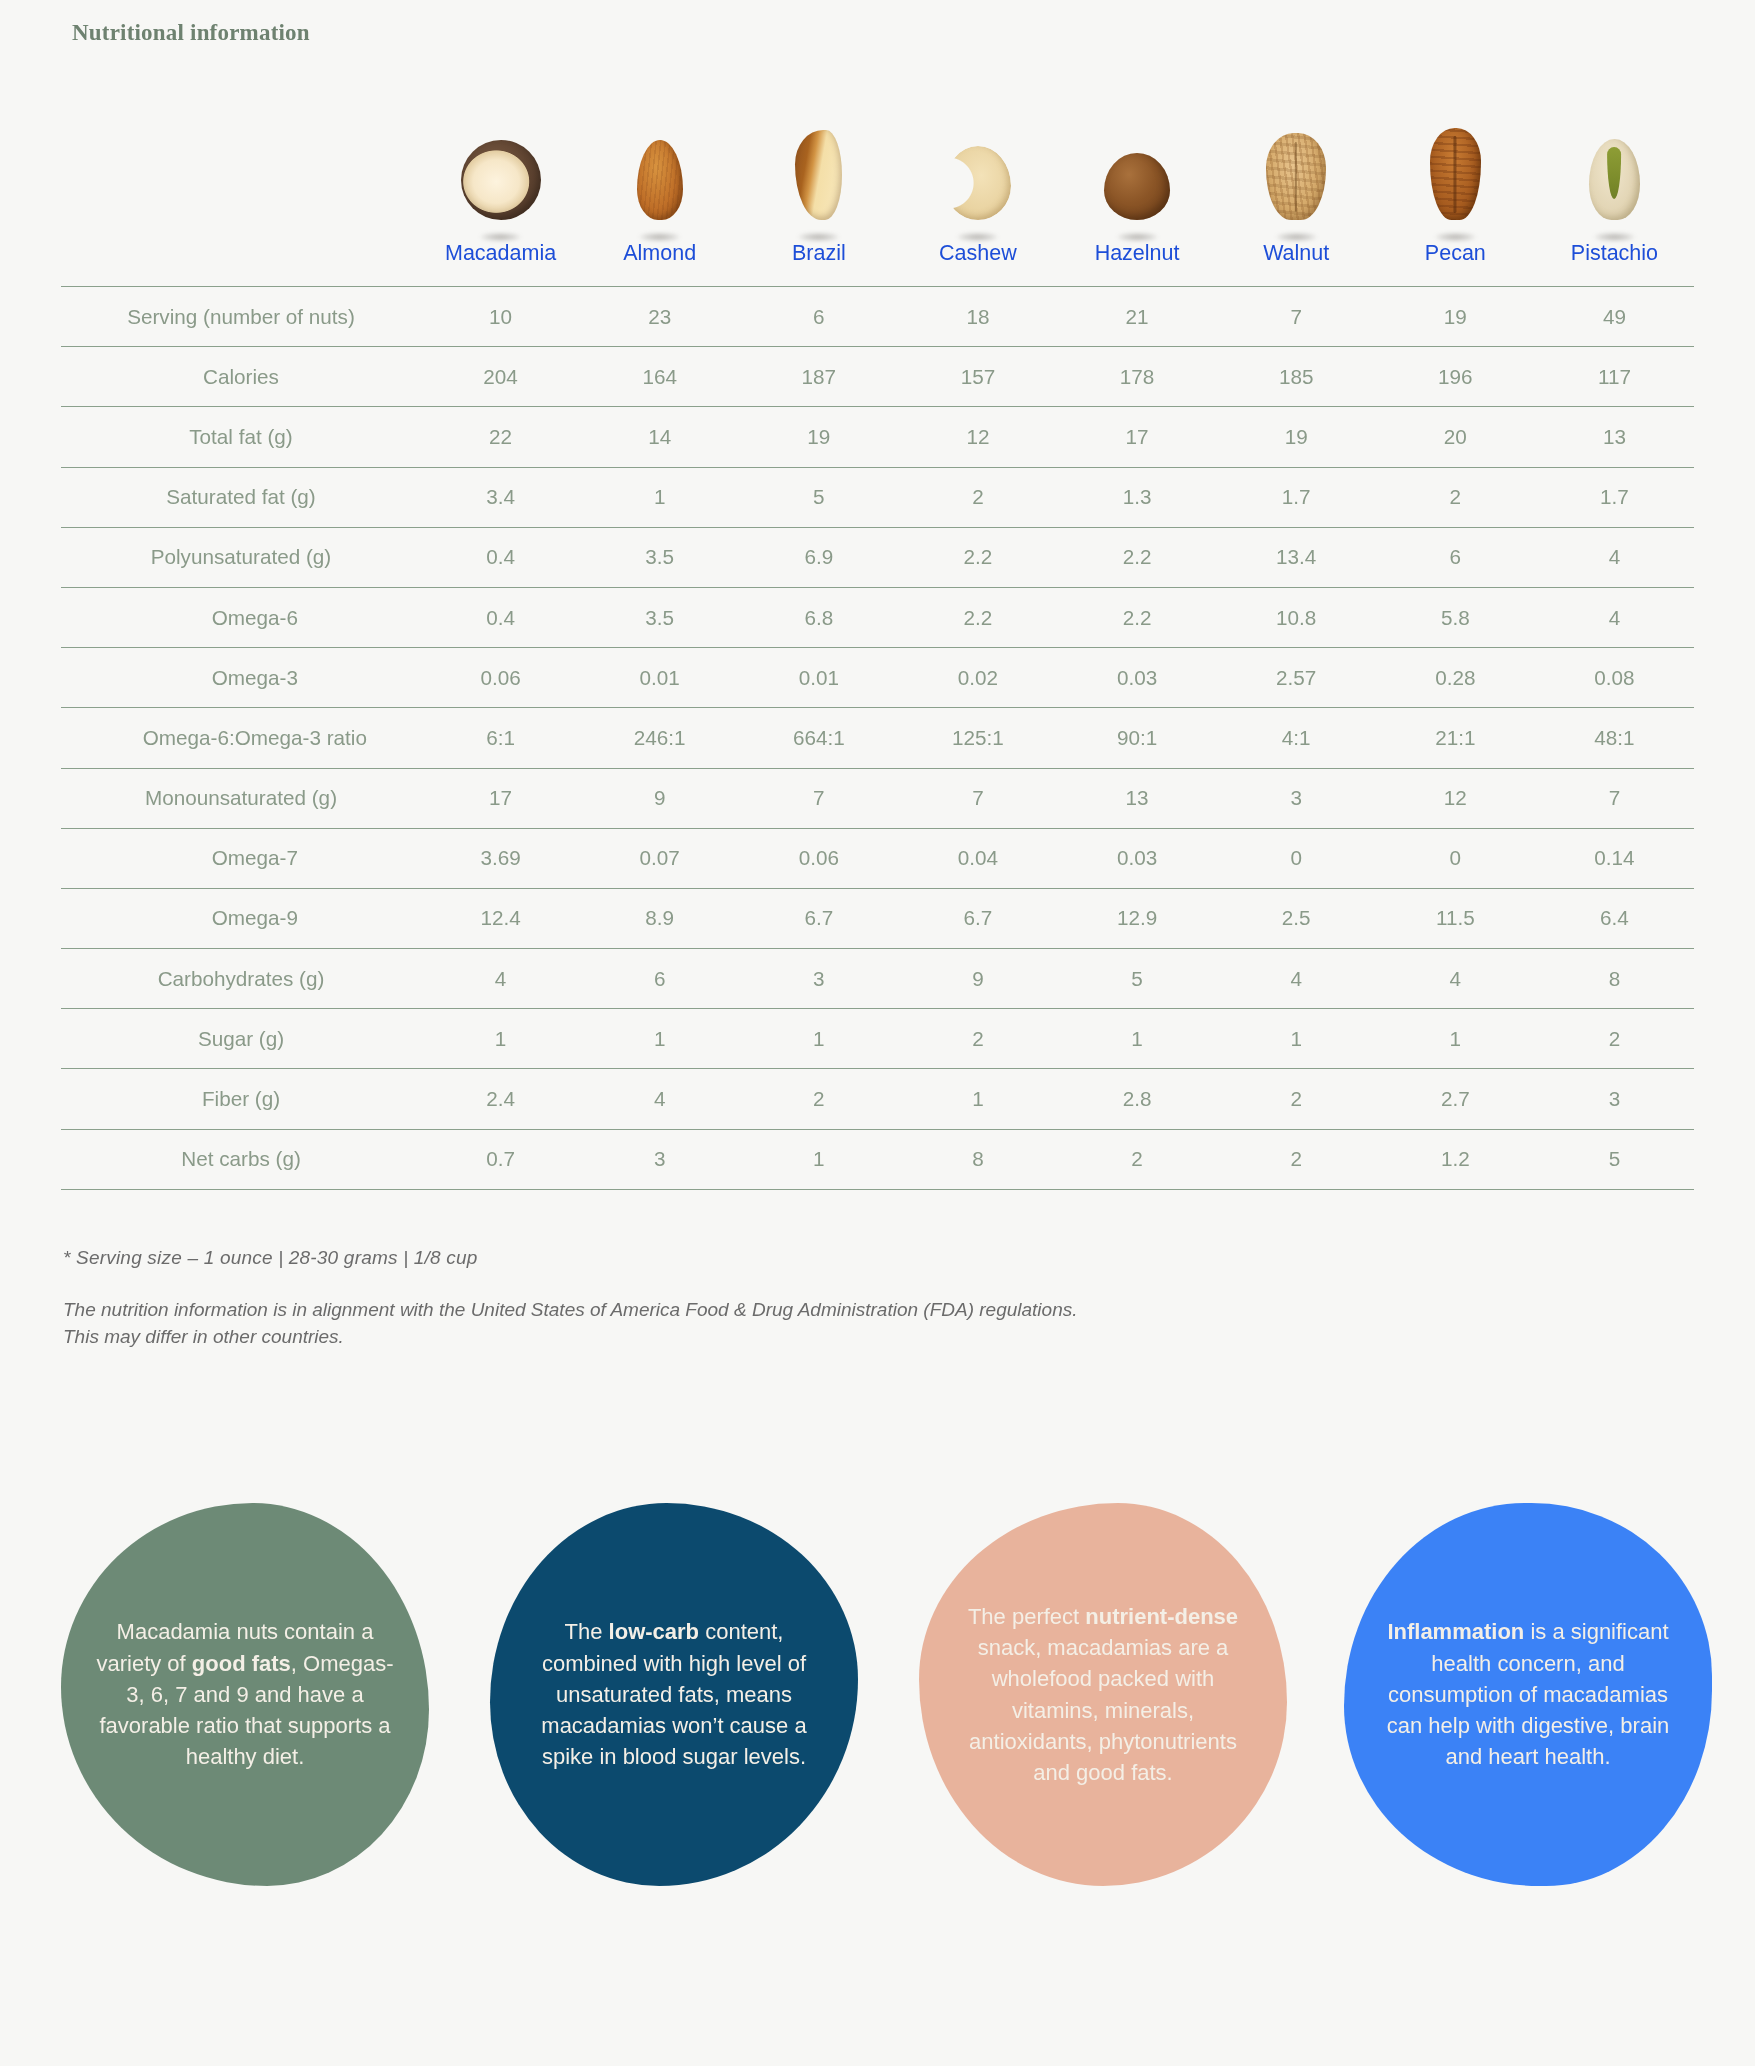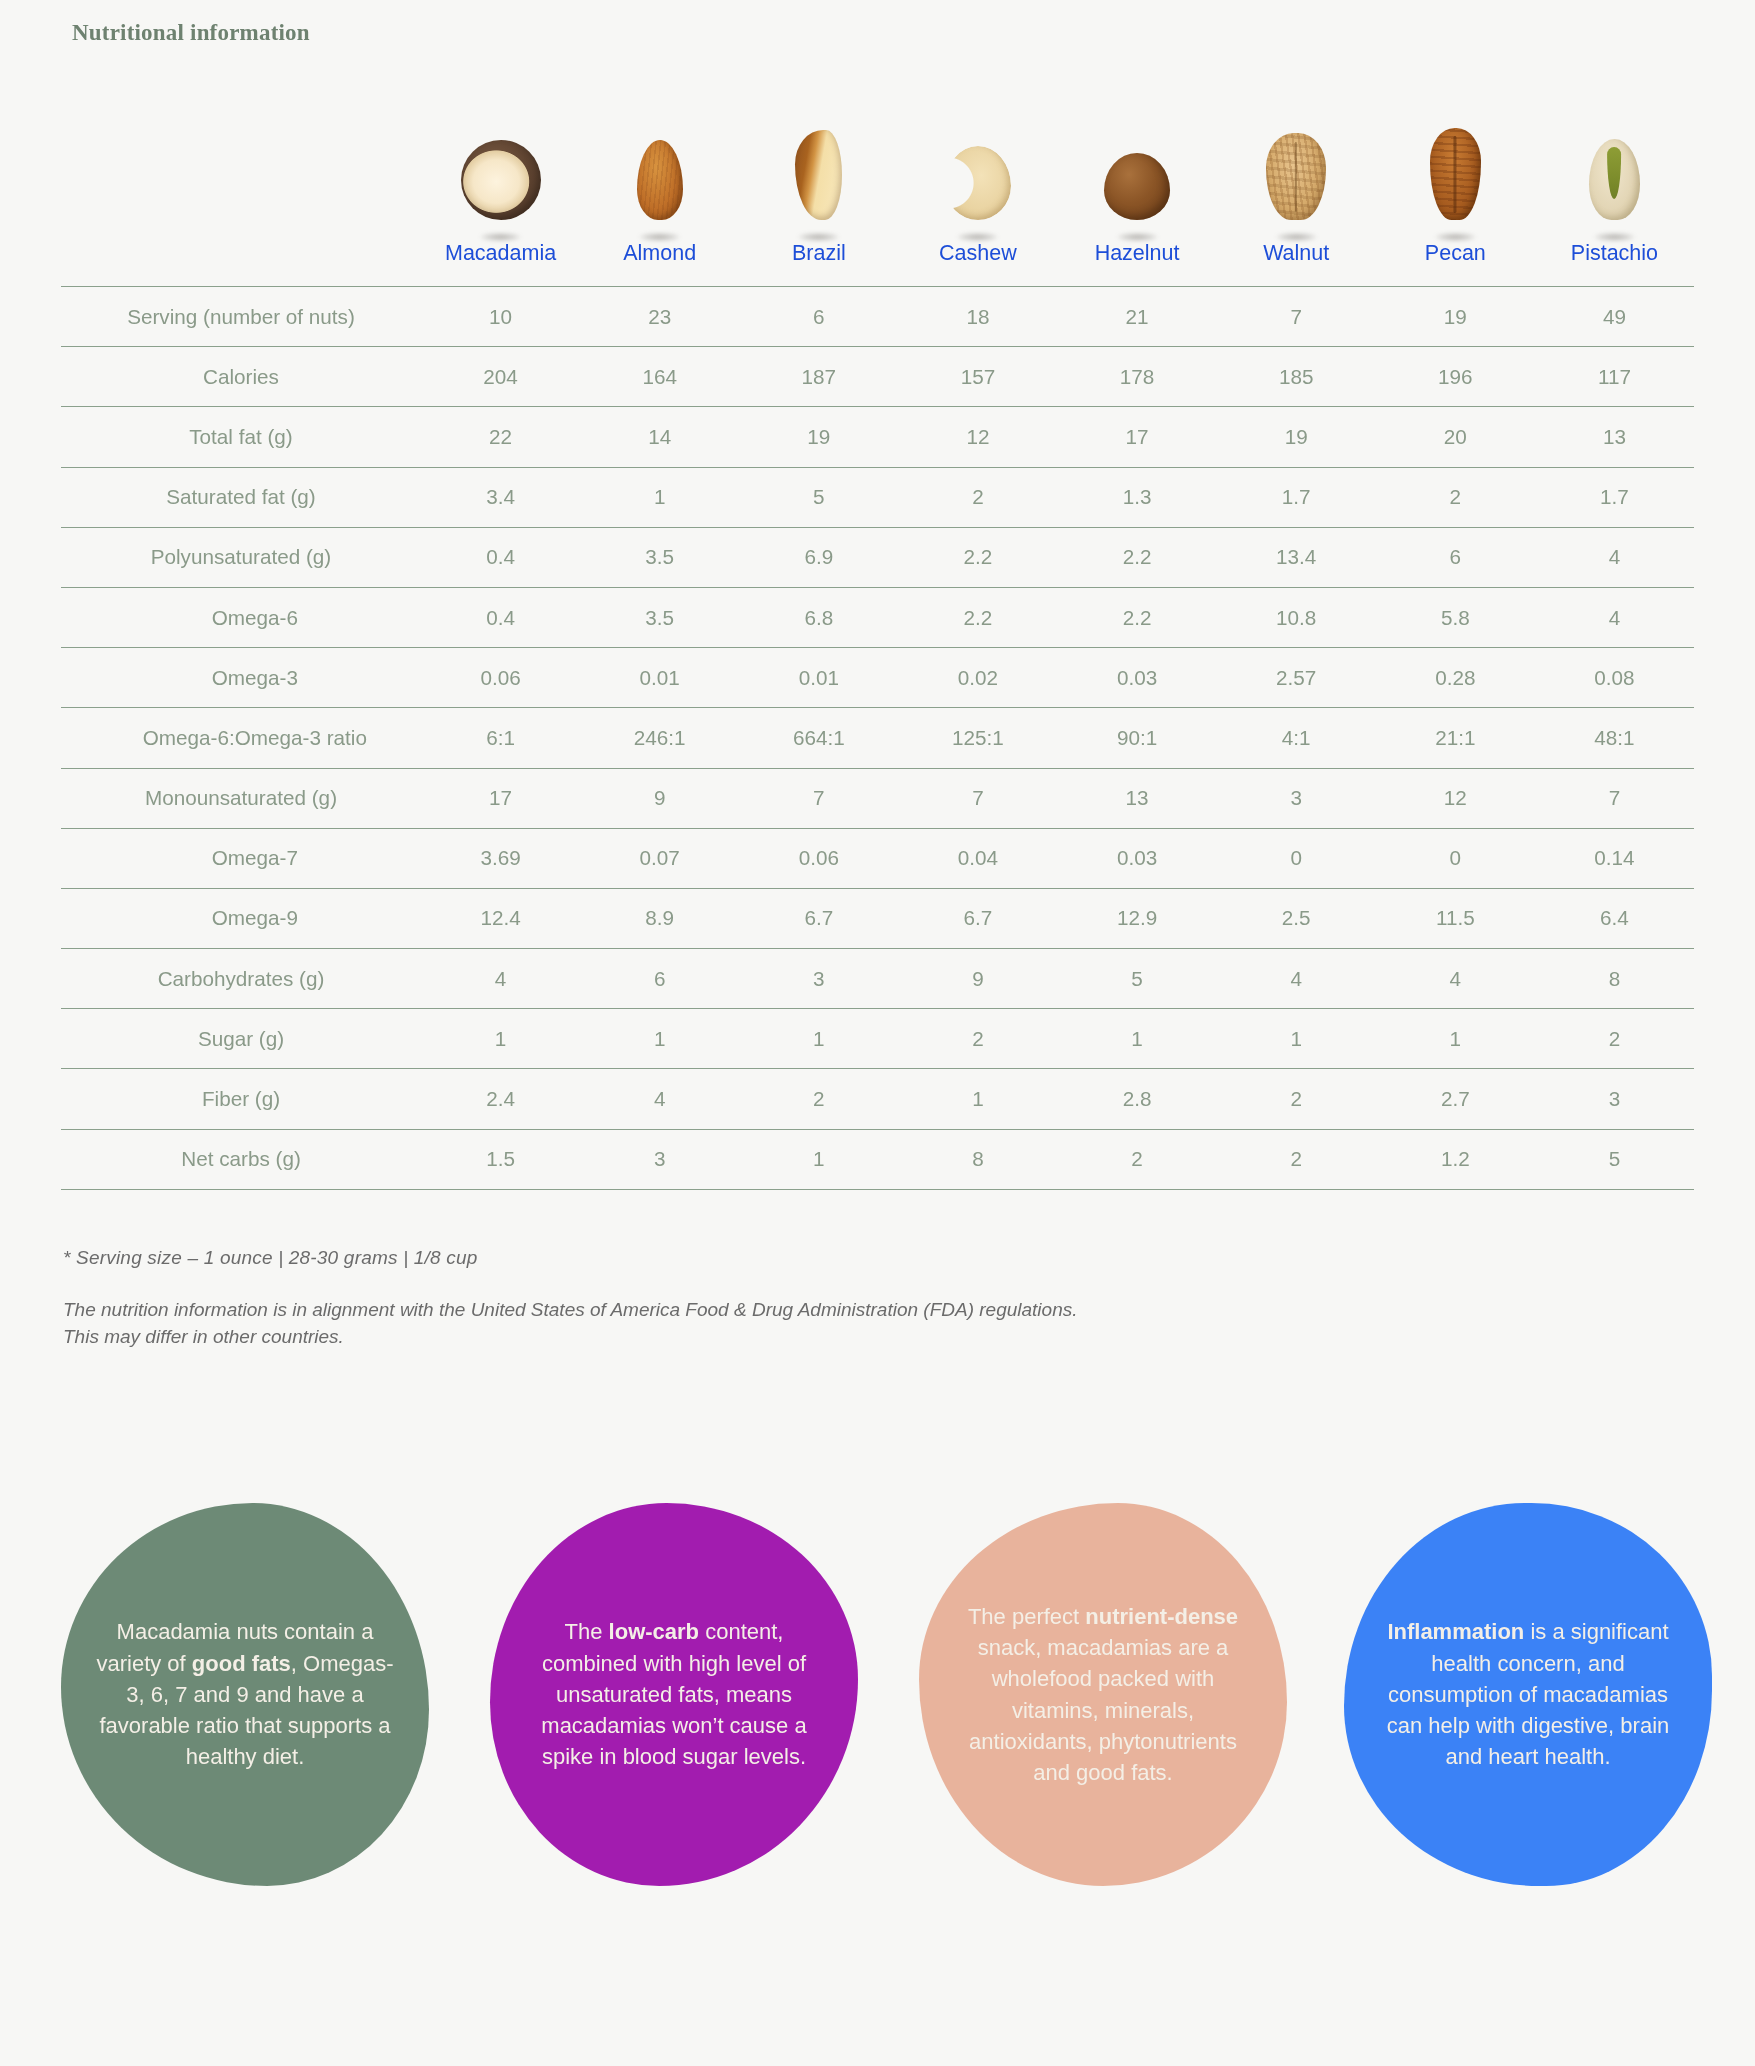--- a/index.html
+++ b/index.html
@@ -444,21 +444,21 @@
           <td>4</td>
           <td>2</td>
           <td>1</td>
           <td>2.8</td>
           <td>2</td>
           <td>2.7</td>
           <td>3</td>
         </tr>
         <tr>
           <td class="label-col">Net carbs (g)</td>
-          <td>1.5</td>
+          <td>0.7</td>
           <td>3</td>
           <td>1</td>
           <td>8</td>
           <td>2</td>
           <td>2</td>
           <td>1.2</td>
           <td>5</td>
         </tr>
       </tbody>
   </table>
@@ -469,21 +469,21 @@
   <div class="footnote-fda">
     <span>The nutrition information is in alignment with the United States of America Food &amp; Drug Administration (FDA) regulations.</span><br>
     <span>This may differ in other countries.</span>
   </div>
 </div>
 
 <div class="blobs" id="blobs">
     <div class="blob blob-1" style="background: rgb(109, 138, 118);">
       <p><span>Macadamia nuts contain a variety of </span><b>good fats</b><span>, Omegas-3, 6, 7 and 9 and have a favorable ratio that supports a healthy diet.</span></p>
     </div>
-    <div class="blob blob-2" style="background: #a21caf;">
+    <div class="blob blob-2" style="background: #0c4a6e;">
       <p><span>The </span><b>low-carb</b><span> content, combined with high level of unsaturated fats, means macadamias won’t cause a spike in blood sugar levels.</span></p>
     </div>
     <div class="blob blob-3" style="background: rgb(232, 179, 156);">
       <p><span>The perfect </span><b>nutrient-dense</b><span> snack, macadamias are a wholefood packed with vitamins, minerals, antioxidants, phytonutrients and good fats.</span></p>
     </div>
     <div class="blob blob-4" style="background: #3b82f6;">
       <p><b>Inflammation</b><span> is a significant health concern, and consumption of macadamias can help with digestive, brain and heart health.</span></p>
     </div>
   </div>
 

